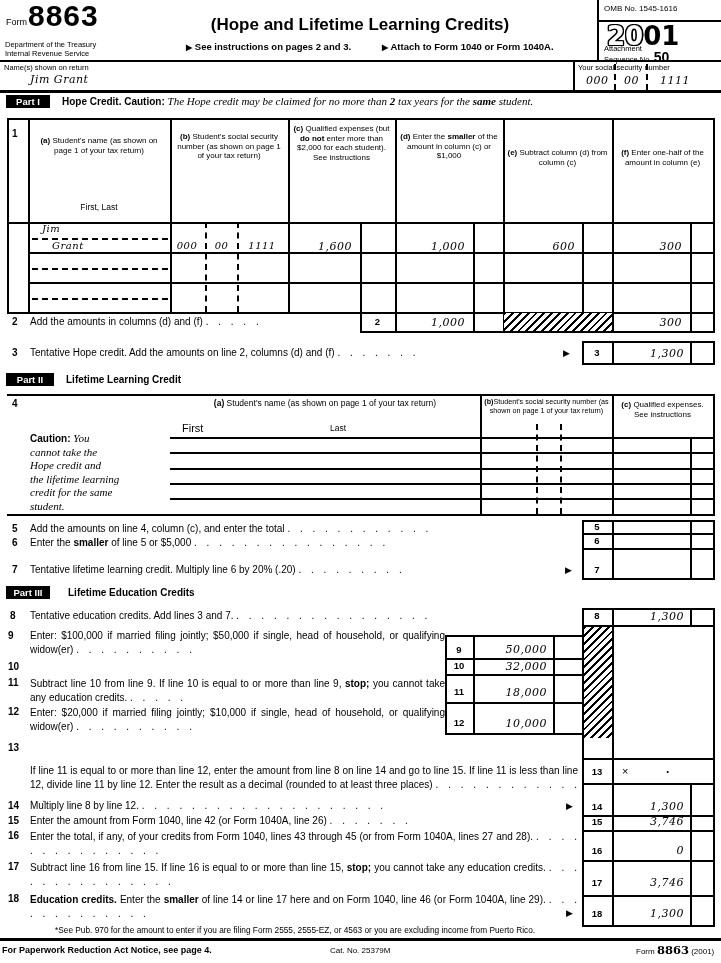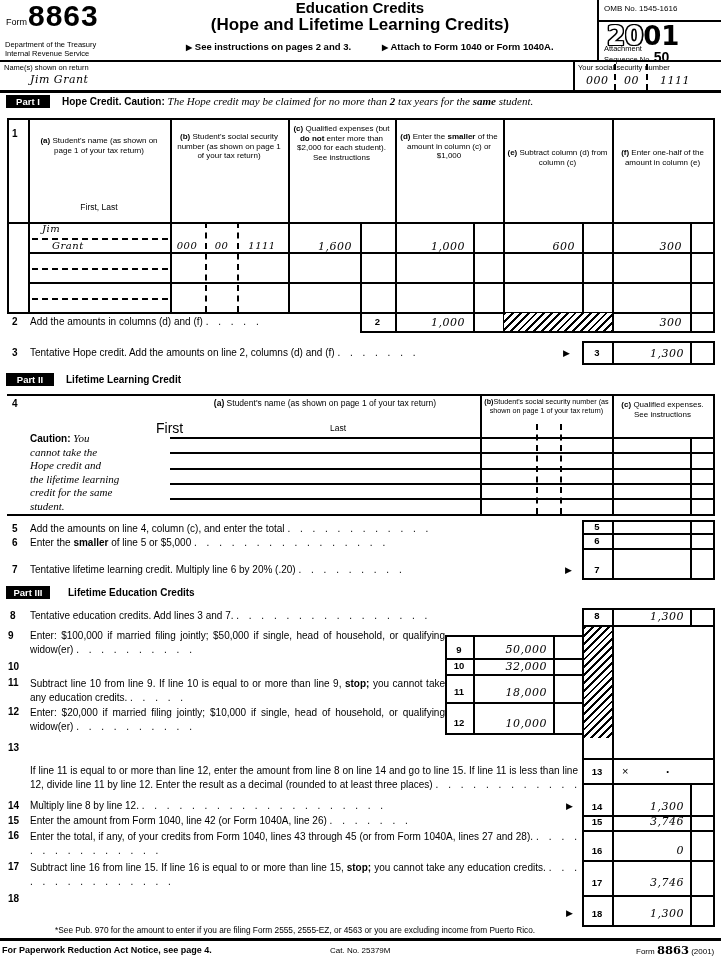--- a/index.html
+++ b/index.html
@@ -33,21 +33,20 @@
 </head>
 <body>
 
 <div id="page">
 
   <div class="sl" style="left:6px;top:18px;font-size:9px">Form</div>
   <div class="t b" style="left:28px;top:0px;font-size:30px;line-height:32px;letter-spacing:1px">8863</div>
   <div class="sl" style="left:5px;top:40px">Department of the Treasury</div>
   <div class="sl" style="left:5px;top:49px">Internal Revenue Service</div>
 
-  <div class="t b c" style="left:160px;top:2px;width:400px;font-size:15px">Education Credits</div>
   <div class="t b c" style="left:160px;top:19px;width:400px;font-size:17px">(Hope and Lifetime Learning Credits)</div>
 
   <div class="t b" style="left:186px;top:41px;font-size:9.5px">
     <span style="font-size:8px">▶</span>
     <span>See instructions on pages 2 and 3.</span>
   </div>
   <div class="t b" style="left:382px;top:41px;font-size:9.5px">
     <span style="font-size:8px">▶</span>
     <span>Attach to Form 1040 or Form 1040A.</span>
   </div>
@@ -190,21 +189,21 @@
   <div class="vdash" style="left:536px;top:424px;height:90px"></div>
   <div class="vdash" style="left:560px;top:424px;height:90px"></div>
   <div class="v" style="left:690px;top:437px;height:77px"></div>
 
   <div class="num" style="left:12px;top:398px">4</div>
 
   <div class="hdr" style="left:170px;top:398px;width:310px;font-size:8.5px;line-height:10px">
     <span class="b">(a)</span>
     <span>Student's name (as shown on page 1 of your tax return)</span>
   </div>
-  <div class="sl" style="left:156px;top:424px;font-size:14px">First</div>
+  <div class="sl" style="left:182px;top:424px;font-size:11px">First</div>
   <div class="sl" style="left:330px;top:424px;font-size:8.5px">Last</div>
   <div class="hdr" style="left:483px;top:397px;width:127px;font-size:7.2px;line-height:9px">
     <span class="b">(b)</span><span>Student's social security number (as shown on page 1 of your tax return)</span>
   </div>
   <div class="hdr" style="left:614px;top:400px;width:97px">
     <span class="b">(c)</span>
     <span>Qualified expenses. See instructions</span>
   </div>
 
   <div class="t" style="left:30px;top:432px">
@@ -362,20 +361,27 @@
   <div class="p" style="left:30px;top:861px;width:548px">
     <span>Subtract line 16 from line 15. If line 16 is equal to or more than line 15,</span>
     <span class="b">stop;</span>
     <span>you cannot take any education credits.</span>
     <span class="dots">. . . . . . . . . . . . . . .</span>
   </div>
   <div class="boxlbl" style="left:582px;top:877px;width:30px">17</div>
   <div class="val r" style="left:612px;top:876px;width:72px">3,746</div>
 
   <div class="num" style="left:8px;top:893px">18</div>
+  <div class="p" style="left:30px;top:893px;width:548px">
+    <span class="b">Education credits.</span>
+    <span>Enter the</span>
+    <span class="b">smaller</span>
+    <span>of line 14 or line 17 here and on Form 1040, line 46 (or Form 1040A, line 29).</span>
+    <span class="dots">. . . . . . . . . . . . .</span>
+  </div>
   <div class="arrow" style="left:566px;top:907px">▶</div>
   <div class="boxlbl" style="left:582px;top:908px;width:30px">18</div>
   <div class="val r" style="left:612px;top:907px;width:72px">1,300</div>
 
   <div class="sl" style="left:55px;top:926px;font-size:8.3px">*See Pub. 970 for the amount to enter if you are filing Form 2555, 2555-EZ, or 4563 or you are excluding income from Puerto Rico.</div>
 
   <div class="h h3" style="left:0;top:938px;width:721px"></div>
   <div class="t b" style="left:2px;top:944px;font-size:9px">For Paperwork Reduction Act Notice, see page 4.</div>
   <div class="sl" style="left:330px;top:946px;font-size:8px">Cat. No. 25379M</div>
   <div class="t" style="left:636px;top:944px;font-size:8px">

